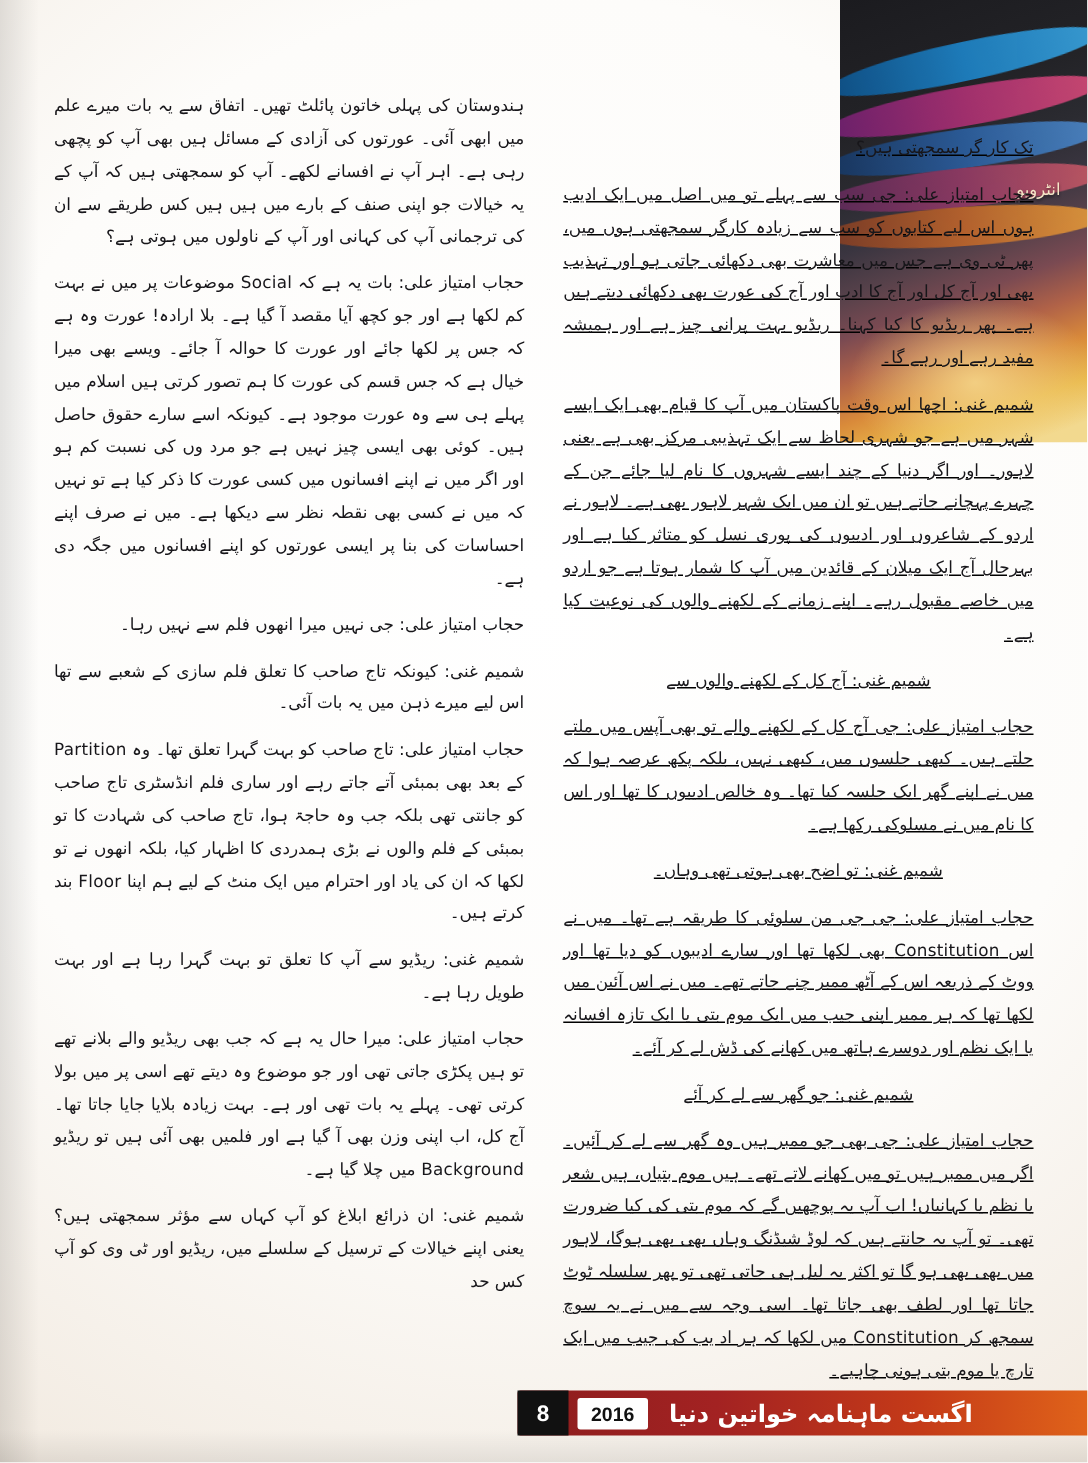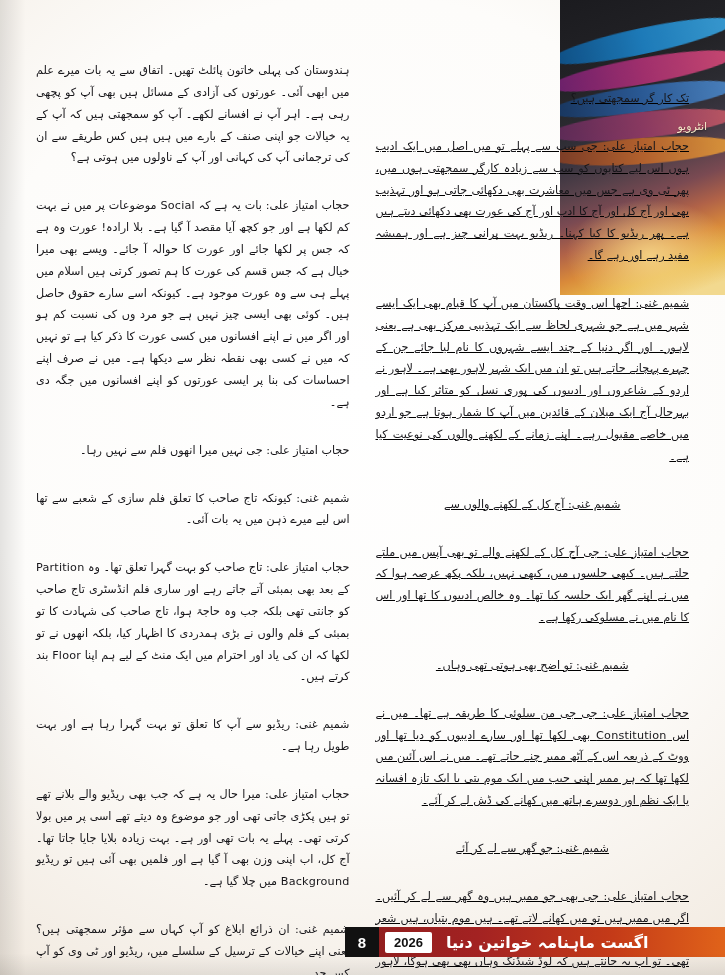--- a/index.html
+++ b/index.html
@@ -51,21 +51,21 @@
 
   .columns{
     position:absolute;top:60px;left:36px;right:36px;bottom:86px;
     display:flex;flex-direction:row-reverse;
     gap:26px;
     direction:rtl;
   }
   .col{
     flex:1 1 0;
     display:flex;flex-direction:column;
-    gap:26px;
+    gap:9px;
   }
   .col.right{padding-top:0;}
   .col.left{padding-top:28px;text-decoration:underline;}
 
   .para{
     direction:rtl;text-align:justify;
     font-size:11.2px;line-height:1.95;
     color:#17161a;
     letter-spacing:.2px;
     text-align-last:right;
@@ -149,20 +149,20 @@
       <div class="para">حجاب امتیاز علی: جی جی من سلوئی کا طریقہ ہے تھا۔ میں نے اس Constitution بھی لکھا تھا اور سارے ادیبوں کو دیا تھا اور ووٹ کے ذریعہ اس کے آٹھ ممبر چنے جاتے تھے۔ میں نے اس آئین میں لکھا تھا کہ ہر ممبر اپنی جیب میں ایک موم بتی یا ایک تازہ افسانہ یا ایک نظم اور دوسرے ہاتھ میں کھانے کی ڈش لے کر آئے۔</div>
       <div class="para centerline">شمیم غنی: جو گھر سے لے کر آئے</div>
       <div class="para">حجاب امتیاز علی: جی بھی جو ممبر ہیں وہ گھر سے لے کر آئیں۔ اگر میں ممبر ہیں تو میں کھانے لاتے تھے۔ ہیں موم بتیاں، ہیں شعر یا نظم یا کہانیاں! اب آپ یہ پوچھیں گے کہ موم بتی کی کیا ضرورت تھی۔ تو آپ یہ جانتے ہیں کہ لوڈ شیڈنگ وہاں بھی بھی ہوگا، لاہور میں بھی بھی ہو گا تو اکثر یہ لیل ہی جاتی تھی تو پھر سلسلہ ٹوٹ جاتا تھا اور لطف بھی جاتا تھا۔ اسی وجہ سے میں نے یہ سوچ سمجھ کر Constitution میں لکھا کہ ہر اد یب کی جیب میں ایک تارچ یا موم بتی ہونی چاہیے۔</div>
     </div>
 
   </div>
 
   <div class="footer">
     <div class="foot-bar">
       <span class="foot-text">اگست  ماہنامہ خواتین دنیا</span>
-      <span class="foot-year">2026</span>
+      <span class="foot-year">2016</span>
       <span class="foot-page">8</span>
     </div>
   </div>
 
   <div class="shadow-left"></div>
   <div class="shadow-bottom"></div>
 </div>
 
 </body></html>

